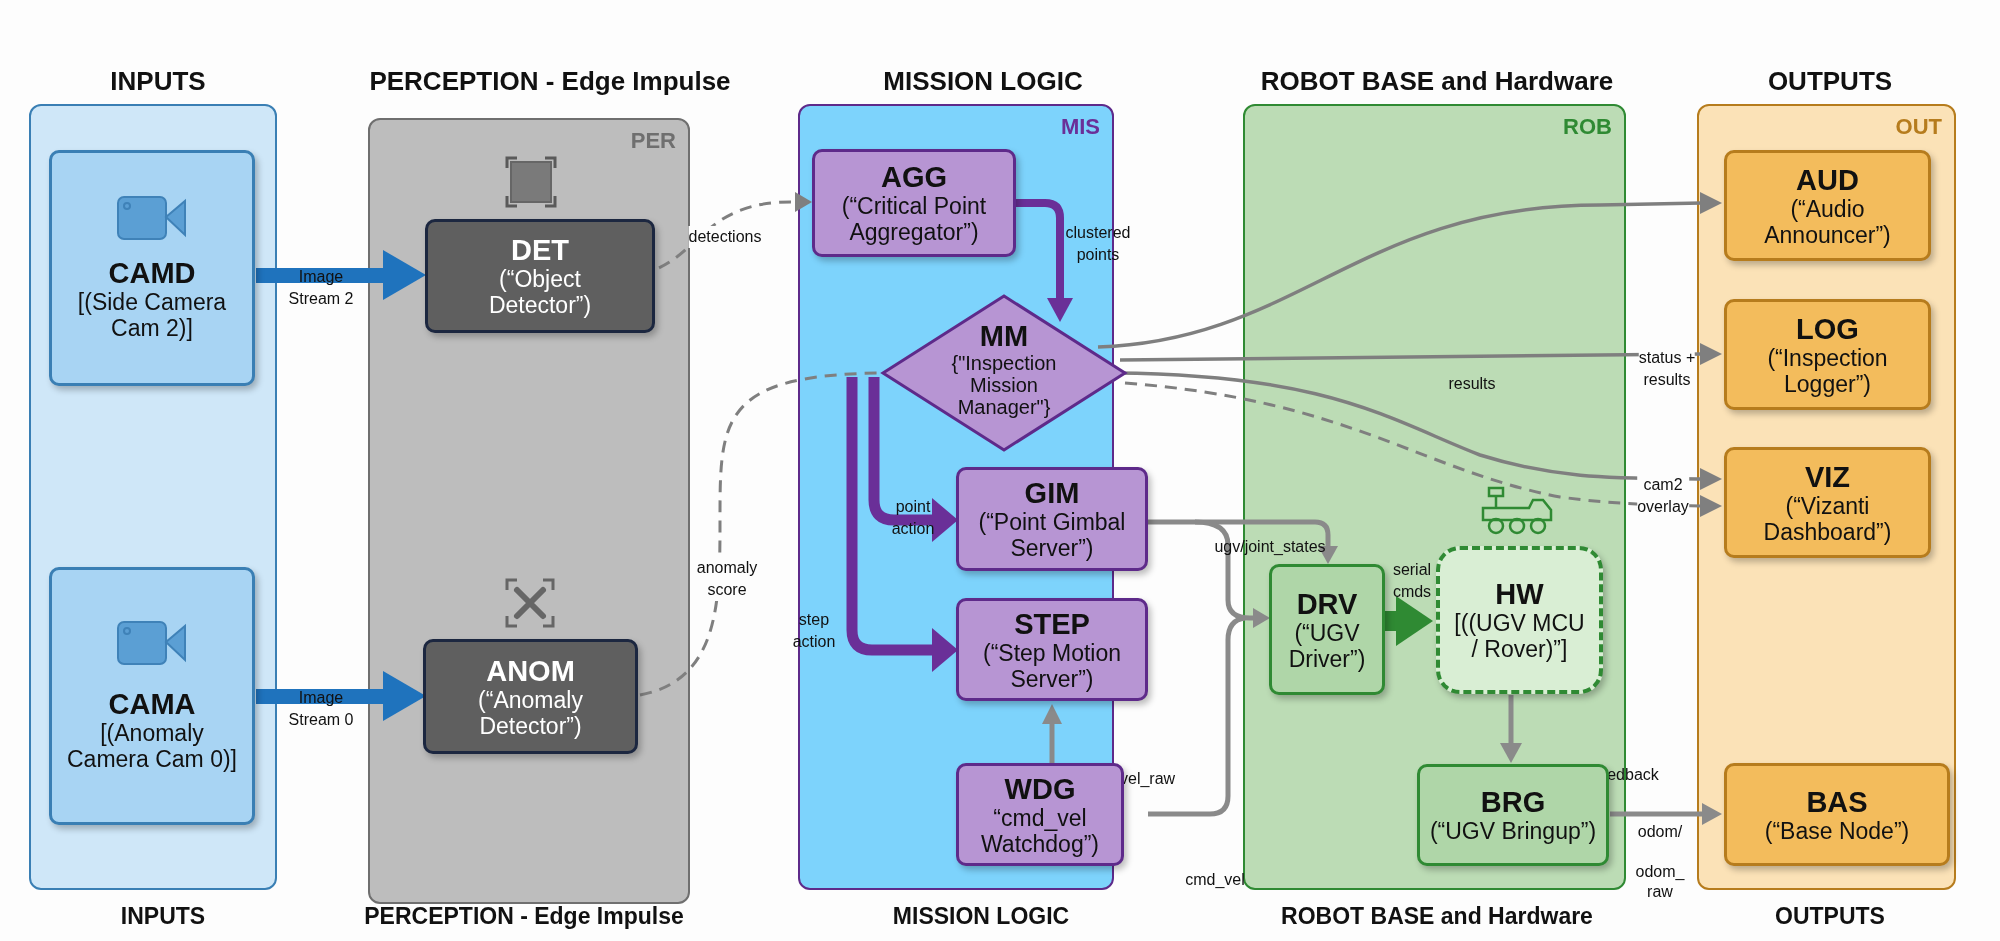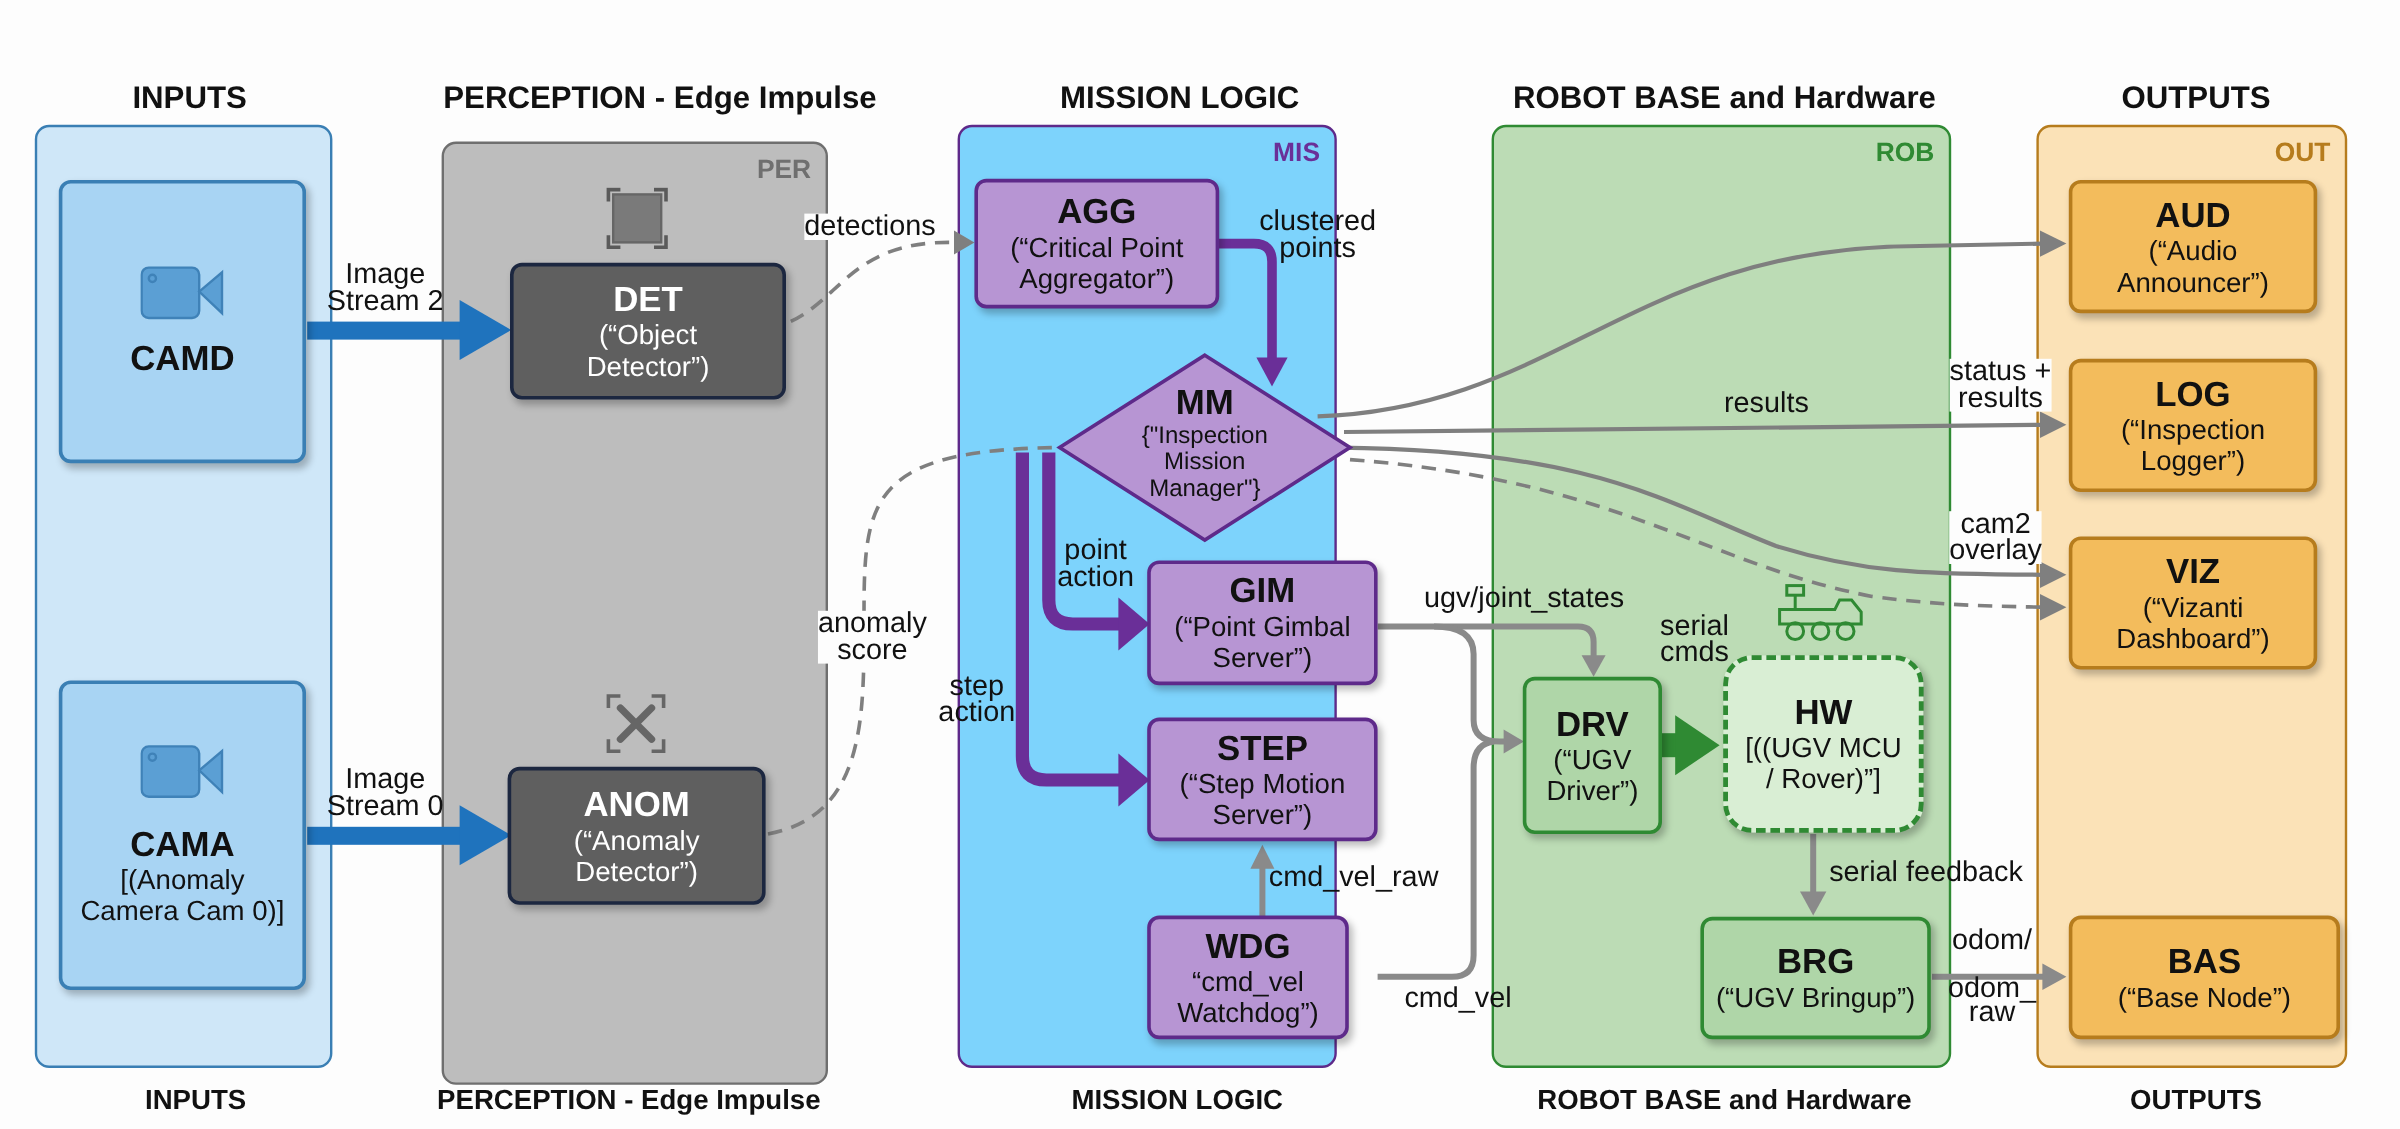--- a/index.html
+++ b/index.html
@@ -8,21 +8,21 @@
   .lane{position:absolute;border-radius:12px;border:2px solid;box-sizing:border-box;}
   .lane-tag{position:absolute;top:8px;right:12px;font-weight:bold;font-size:22px;}
   .node{position:absolute;box-sizing:border-box;border-radius:10px;border:3px solid;display:flex;flex-direction:column;align-items:center;justify-content:center;text-align:center;box-shadow:3px 4px 6px rgba(0,0,0,0.25);}
   .node .nid{font-weight:bold;font-size:29px;line-height:32px;}
   .node .nlabel{font-size:23px;line-height:26px;white-space:pre-line;}
   .inp{background:#a8d4f3;border-color:#3a7fb4;}
   .per{background:#5f5f5f;border-color:#1c2740;color:#fff;}
   .mis{background:#b795d3;border-color:#5e2a8a;}
   .rob{background:#afd6a8;border-color:#2f8a33;}
   .out{background:#f3bc5c;border-color:#b67c1d;}
-  .elabel{position:absolute;font-size:24px;line-height:22px;text-align:center;white-space:pre-line;color:#111;transform:translate(-50%,-50%);}
+  .elabel{position:absolute;font-size:16px;line-height:22px;text-align:center;white-space:pre-line;color:#111;transform:translate(-50%,-50%);margin-top:48px;}
   svg.edges{position:absolute;left:0;top:0;}
   .icon{position:absolute;}
 </style>
 </head>
 <body>
 
 <div class="lane-title" style="left:158px;top:66px;">INPUTS</div>
 <div class="lane-title" style="left:550px;top:66px;">PERCEPTION - Edge Impulse</div>
 <div class="lane-title" style="left:983px;top:66px;">MISSION LOGIC</div>
 <div class="lane-title" style="left:1437px;top:66px;">ROBOT BASE and Hardware</div>
@@ -138,20 +138,22 @@
 <div class="elabel" style="left:1663px;top:448px;background:#fdfdfd;">cam2
 overlay</div>
 
 <div class="node inp" style="left:49px;top:150px;width:206px;height:236px;">
   <svg class="" width="70" height="46" viewBox="0 0 70 46" style="margin-bottom:16px;">
     <rect x="1" y="2" width="48" height="42" rx="6" fill="#5b9fd4" stroke="#3f82b8" stroke-width="2"></rect>
     <circle cx="10" cy="11" r="3" fill="none" stroke="#3f82b8" stroke-width="2"></circle>
     <polygon points="49,22 68,6 68,40" fill="#5b9fd4" stroke="#3f82b8" stroke-width="2"></polygon>
   </svg>
   <div class="nid">CAMD</div>
+  <div class="nlabel">[(Side Camera
+Cam 2)]</div>
 </div>
 <div class="node inp" style="left:49px;top:567px;width:206px;height:258px;">
   <svg width="70" height="46" viewBox="0 0 70 46" style="margin-bottom:22px;">
     <rect x="1" y="2" width="48" height="42" rx="6" fill="#5b9fd4" stroke="#3f82b8" stroke-width="2"></rect>
     <circle cx="10" cy="11" r="3" fill="none" stroke="#3f82b8" stroke-width="2"></circle>
     <polygon points="49,22 68,6 68,40" fill="#5b9fd4" stroke="#3f82b8" stroke-width="2"></polygon>
   </svg>
   <div class="nid">CAMA</div>
   <div class="nlabel">[(Anomaly
 Camera Cam 0)]</div>

